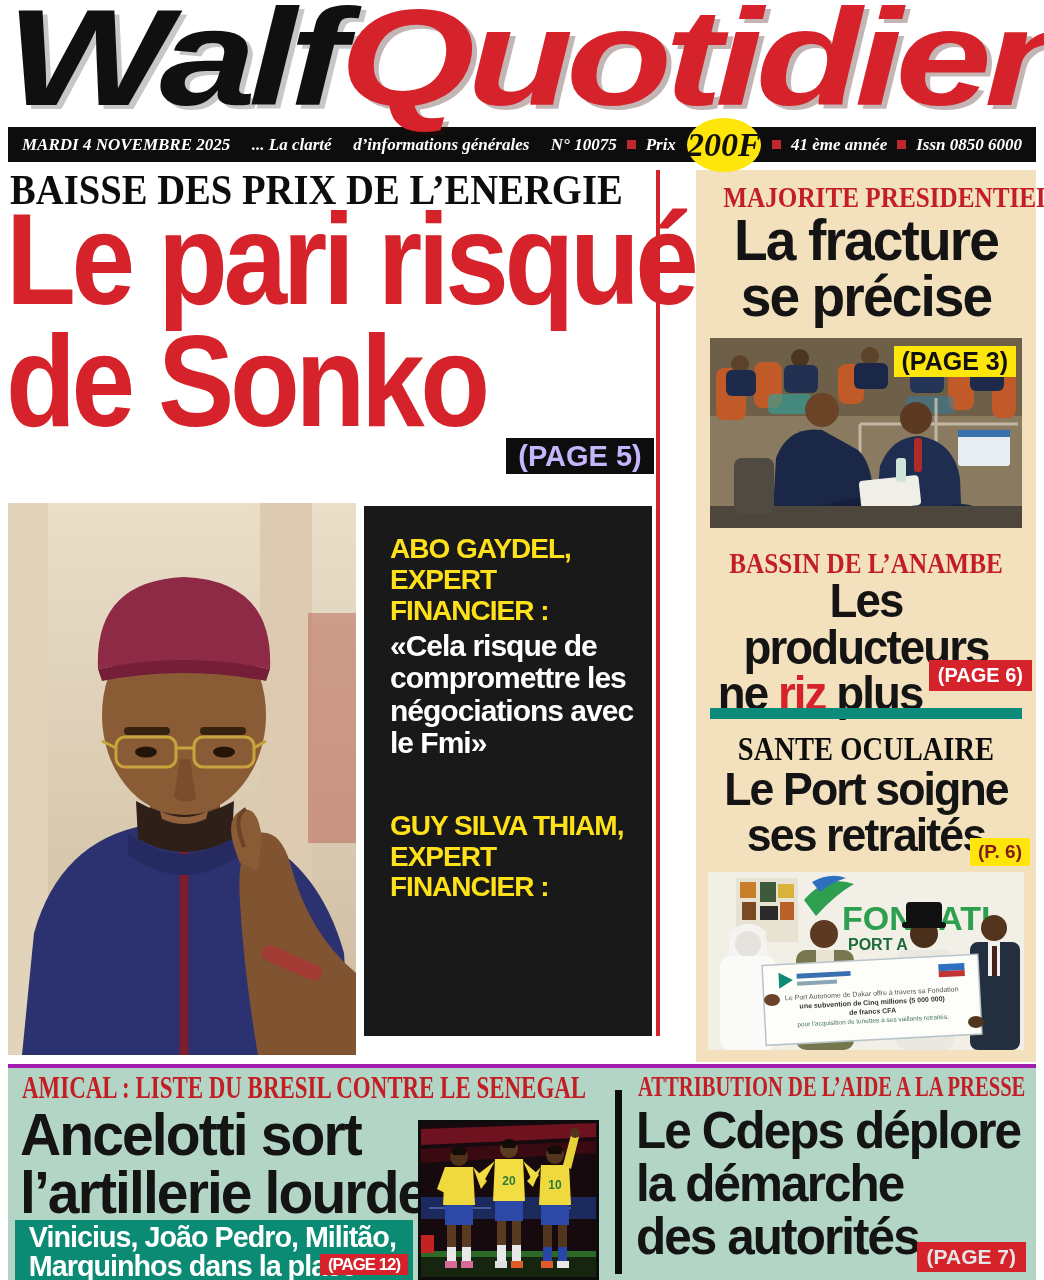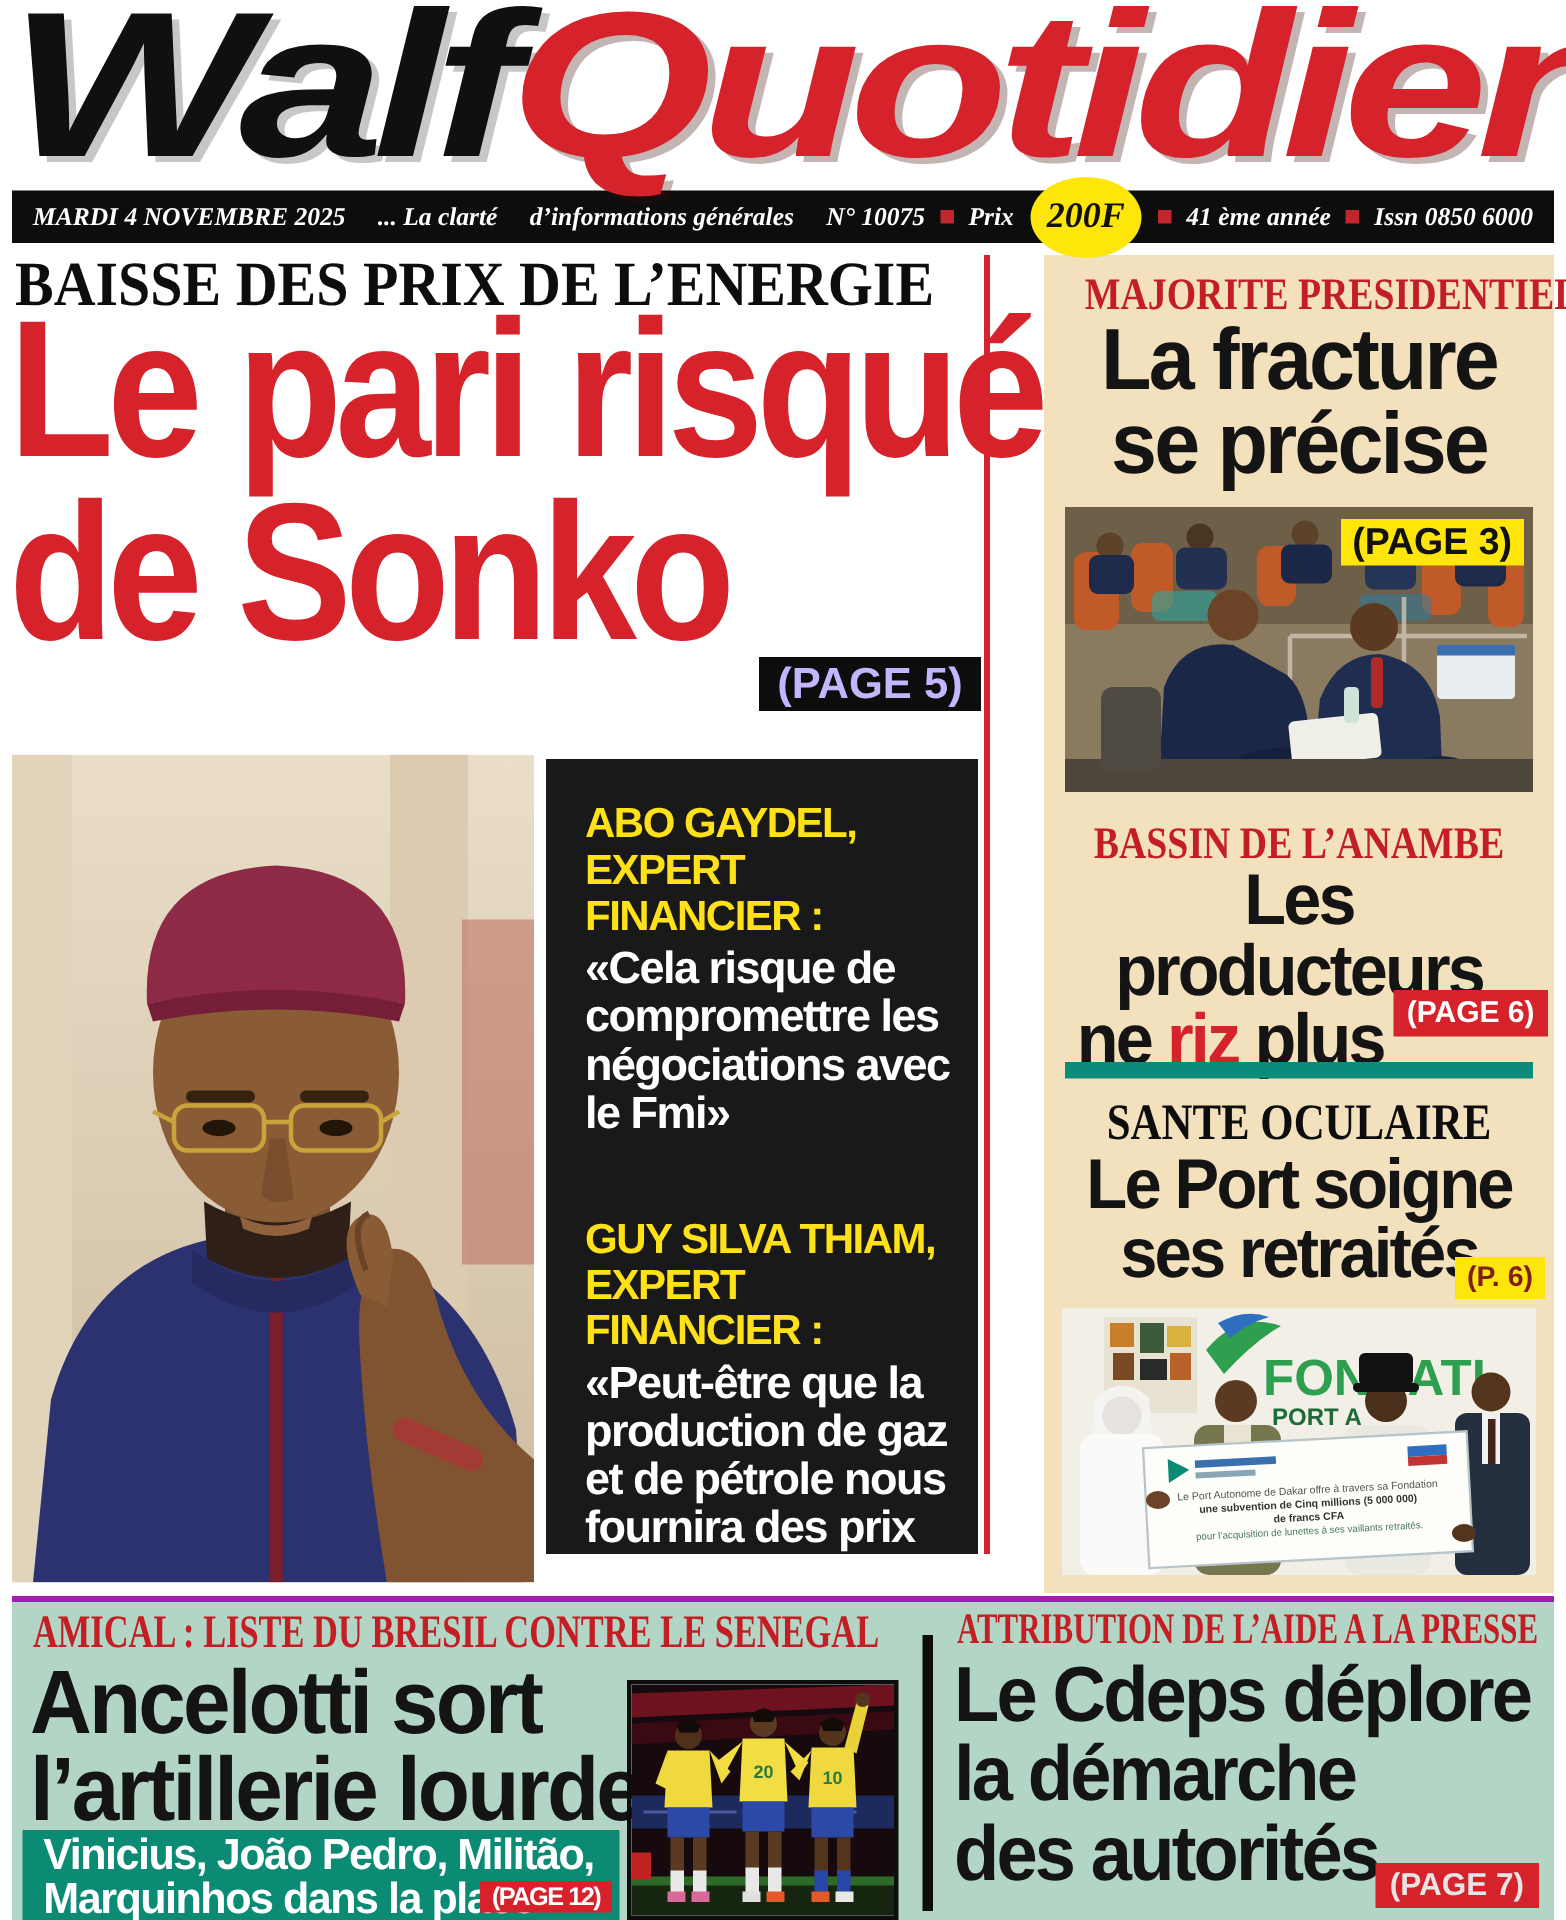--- a/index.html
+++ b/index.html
@@ -10,21 +10,21 @@
   .logo{position:absolute;left:6px;top:-18px;font-style:italic;font-weight:bold;font-size:138px;
         letter-spacing:-6px;white-space:nowrap;transform:scaleX(1.26);transform-origin:left;z-index:3;line-height:1.1;}
   .logo-black{color:#101010;text-shadow:4px 4px 0 rgba(0,0,0,.22);}
   .logo-red{color:#d6232b;text-shadow:4px 4px 0 rgba(60,10,10,.3);}
   .mast-bar{position:absolute;left:8px;top:127px;width:1028px;height:35px;background:#0d0d0d;z-index:2;
             display:flex;align-items:center;padding:0 14px;box-sizing:border-box;gap:10px;
             color:#fff;font-family:"Liberation Serif",serif;font-style:italic;font-weight:bold;font-size:17px;white-space:nowrap;}
   .mast-bar .sp{flex:1;}
   .sep-sq{display:inline-block;width:9px;height:9px;background:#c0272d;}
   .price-oval{display:flex;align-items:center;justify-content:center;width:74px;height:54px;border-radius:50%;
-              background:#ffe60a;color:#111;font-size:24px;margin:-12px 1px;z-index:4;flex:0 0 auto;}
+              background:#ffe60a;color:#111;font-size:34px;margin:-12px 1px;z-index:4;flex:0 0 auto;}
 
   
   .lead-kicker{position:absolute;left:10px;top:166px;font-family:"Liberation Serif",serif;font-weight:bold;
                font-size:42px;color:#0d0d0d;white-space:nowrap;transform:scaleX(0.92);transform-origin:left;}
   .lead-headline{position:absolute;left:6px;top:198px;color:#d6232b;font-weight:bold;font-size:130px;
                  line-height:0.94;letter-spacing:-5px;white-space:nowrap;transform:scaleX(0.88);transform-origin:left;}
   .badge{display:flex;align-items:center;justify-content:center;font-weight:bold;white-space:nowrap;}
   .badge-p5{position:absolute;left:506px;top:438px;width:148px;height:36px;background:#0d0d0d;color:#c4b5fd;font-size:29px;}
 
   
@@ -153,21 +153,20 @@
   <div class="quote-panel">
     <div class="q-name">
       <div>ABO GAYDEL,</div>
       <div>EXPERT FINANCIER :</div>
     </div>
     <div class="q-text">«Cela risque de compromettre les négociations avec le Fmi»</div>
     <div class="q-name q2">
       <div>GUY SILVA THIAM,</div>
       <div>EXPERT FINANCIER :</div>
     </div>
-    <div class="q-text">«Peut-être que la production de gaz et de pétrole nous fournira des prix bas»</div>
   </div>
 
   <div class="red-vline"></div>
 
   <div class="right-panel">
 
     <div class="rp-kicker" style="top:10px;">MAJORITE PRESIDENTIELLE</div>
     <div class="rp-head" style="top:42px;font-size:58px;">
       <div>La fracture</div>
       <div>se précise</div>

